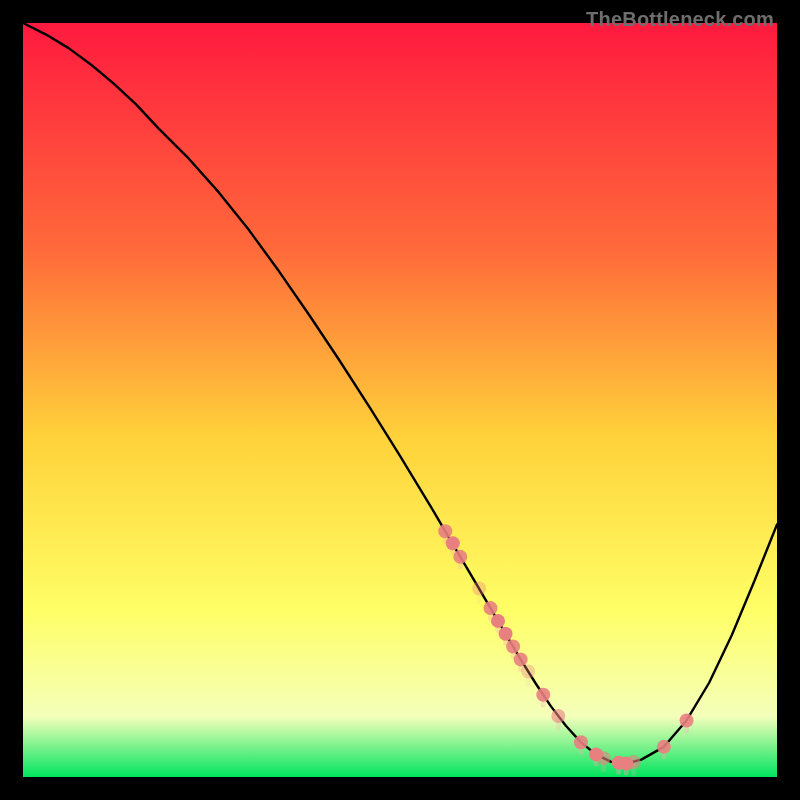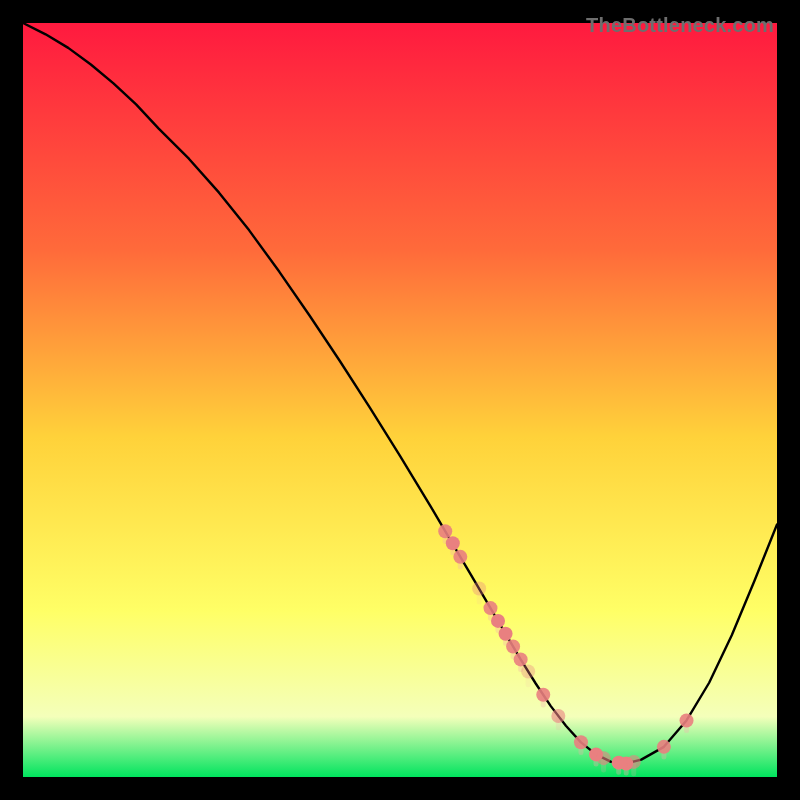--- a/index.html
+++ b/index.html
@@ -20,21 +20,21 @@
   }
   .plot {
     position: absolute;
     left: 0;
     top: 0;
     width: 754px;
     height: 754px;
   }
   .watermark {
     position: absolute;
-    top: 14px;
+    top: 8px;
     right: 26px;
     font-family: Arial, Helvetica, sans-serif;
     font-size: 20px;
     font-weight: 600;
     color: #6e6e6e;
     letter-spacing: 0.2px;
   }
 </style>
 </head>
 <body>

